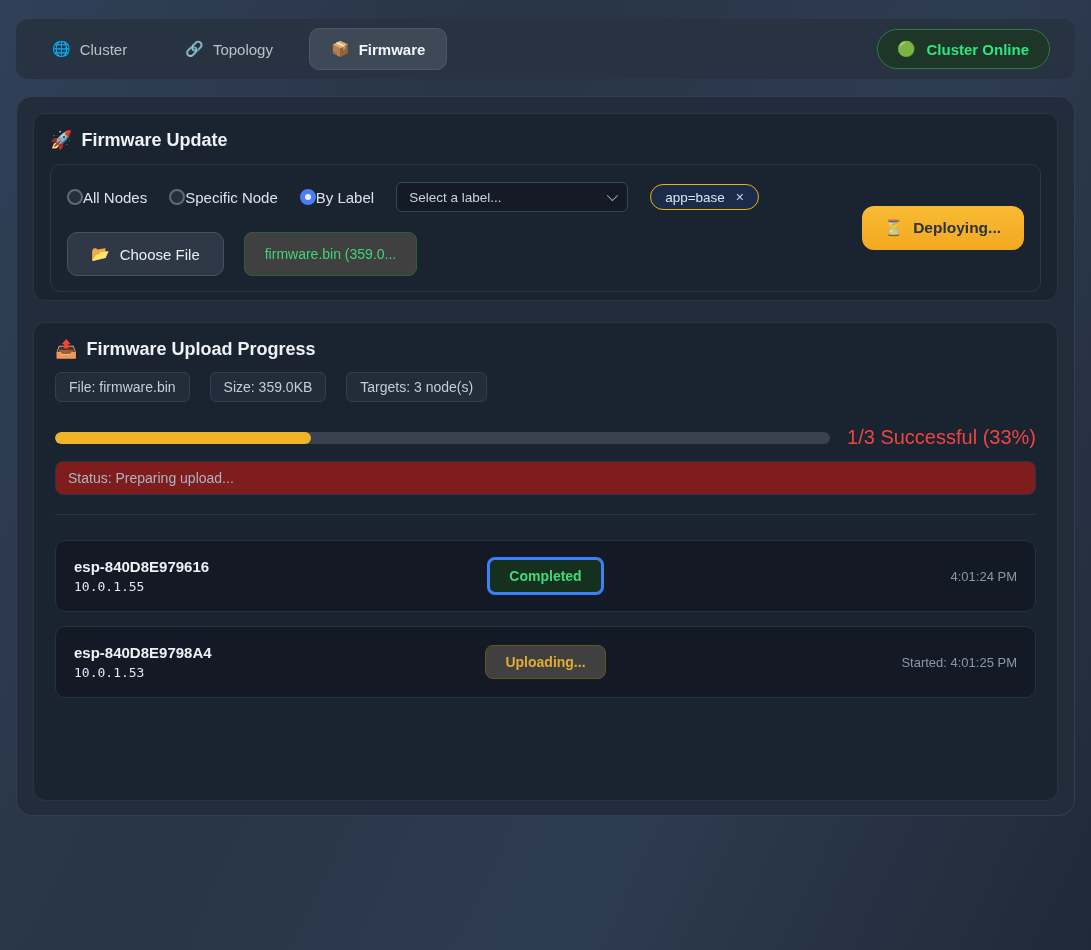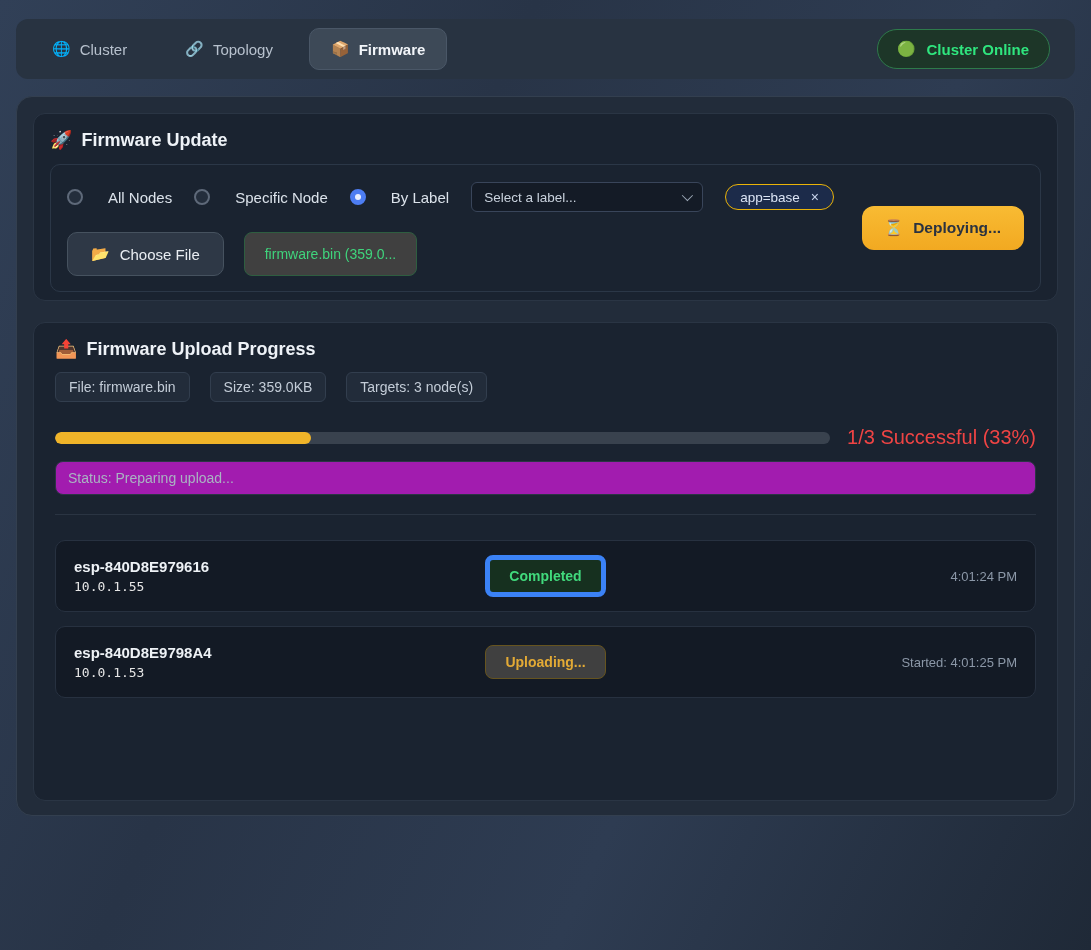--- a/index.html
+++ b/index.html
@@ -81,21 +81,21 @@
   .update-card { height: 188px; padding: 15px 16px 16px; margin-bottom: 21px; }
   .fieldset {
     margin-top: 13px;
     border: 1px solid #2b3747;
     border-radius: 10px;
     padding: 17px 16px;
     position: relative;
     height: 128px;
   }
   .target-row { display: flex; align-items: center; gap: 22px; }
-  .radio-option { display: flex; align-items: center; gap: 25px; font-size: 15px; color: #dbe2ea; cursor: pointer; }
+  .radio-option { display: flex; align-items: center; gap: 0; font-size: 15px; color: #dbe2ea; cursor: pointer; }
   .radio-circle {
     width: 16px; height: 16px;
     border-radius: 50%;
     border: 2px solid #5e6979;
     background: #242e3c;
     position: relative;
     flex: none;
   }
   .radio-option.selected .radio-circle { border-color: #4d7df2; background: #4d7df2; }
   .radio-option.selected .radio-circle::after {
@@ -193,21 +193,21 @@
   }
   .progress-label {
     flex: none;
     margin-left: 17px;
     font-size: 20px;
     color: #ef4444;
     white-space: nowrap;
   }
   .status-box {
     margin-top: 12px;
-    background: #a21caf;
+    background: #7f1d1d;
     border: 1px solid #2b3545;
     border-radius: 8px;
     padding: 8px 12px;
     font-size: 14px;
     color: #a9b4c2;
   }
   .divider { margin-top: 19px; border-top: 1px solid #2a3442; }
   .node-list { margin-top: 25px; display: flex; flex-direction: column; gap: 14px; }
   .node-row {
     height: 72px;
@@ -224,21 +224,21 @@
   .node-ip { margin-top: 4px; font-family: "DejaVu Sans Mono", "Liberation Mono", monospace; font-size: 13px; color: #e5e5e5; }
   .node-status { justify-self: center; }
   .node-time { justify-self: end; font-size: 13px; color: #8b97a7; }
   .status-pill {
     display: inline-block;
     font-size: 14px;
     font-weight: bold;
     border-radius: 8px;
     padding: 8px 19px;
   }
-  .status-pill.badge-success { color: #41d97c; background: #16301f; border: 5px solid #3b82f6; text-align: center; }
+  .status-pill.badge-success { color: #41d97c; background: #16301f; border: 3px solid #3b82f6; text-align: center; }
   .status-pill.badge-warning { color: #e3aa35; background: #404040; border: 1px solid #66541f; }
   .status-pill.badge-pending { color: #d4dbe4; background: transparent; border: none; padding: 8px 0; }
 </style>
 </head>
 <body>
 
 <div class="nav">
   <div class="nav-tab">
     <span class="tab-icon">🌐</span>
     <span>Cluster</span>

